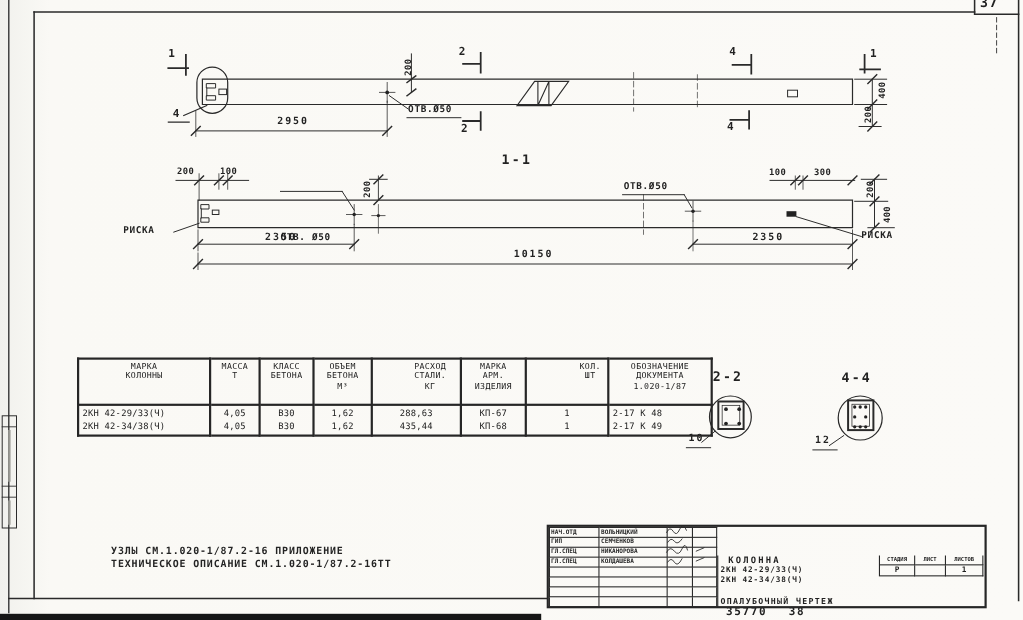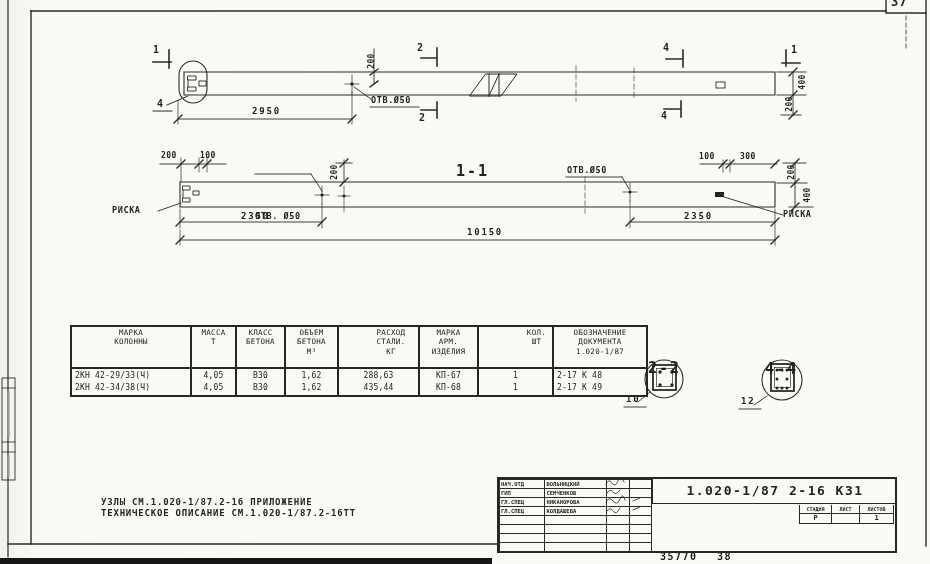--- a/index.html
+++ b/index.html
@@ -7,21 +7,21 @@
     position:relative; width:930px; height:564px; overflow:hidden;
     background:linear-gradient(90deg,#f1f1ed 0px,#faf9f5 45px,#fbfaf7 100%);
     font-family:"DejaVu Sans Mono", monospace; color:#1f1f1f;
   }
   svg.lines { position:absolute; left:0; top:0; }
   .t { position:absolute; font-weight:700; white-space:nowrap; color:#222; }
   .f8  { font-size:8px;  letter-spacing:0.4px; }
   .f85 { font-size:8.5px; letter-spacing:0.6px; }
   .f9  { font-size:9px;  letter-spacing:1.8px; }
   .f10 { font-size:10px; letter-spacing:1.5px; }
-  .f11 { font-size:15px; letter-spacing:2px;margin-top:24px; }
+  .f11 { font-size:12px; letter-spacing:2px; }
   .f12 { font-size:12px; letter-spacing:1px; }
   .rotc { transform:translate(-50%,-50%) rotate(-90deg); font-size:8px; letter-spacing:0.4px; }
   .note { position:absolute; font-weight:700; font-size:9px; letter-spacing:0.8px; color:#242424; white-space:nowrap; }
 
   
   table.spec { position:absolute; left:70px; top:325px; border-collapse:collapse; table-layout:fixed; background:transparent; }
   table.spec th, table.spec td { border:2px solid #262626; font-weight:400; color:#222; padding:1px 3px; vertical-align:top; }
   table.spec th { font-size:7.5px; line-height:1.25; white-space:pre-line; text-align:center; height:38px; letter-spacing:0.3px; }
   table.spec td { font-size:8px; height:24px; letter-spacing:0.2px; }
   table.spec td div { line-height:12px; white-space:nowrap; }
@@ -315,22 +315,27 @@
       </tr>
       <tr>
         <td></td>
             <td></td>
             <td></td>
             <td></td>
       </tr>
     </tbody>
       </table>
 
-    <div class="docnum">1.020-1/87 2-16   К31</div>
-
+
+    <div class="subject">
+      <div class="subj1">КОЛОННА</div>
+      <div class="subj2">2КН 42-29/33(Ч)</div>
+      <div class="subj3">2КН 42-34/38(Ч)</div>
+      <div class="subj4">ОПАЛУБОЧНЫЙ ЧЕРТЕЖ</div>
+    </div>
 
     <div class="stage">
       <div>СТАДИЯ</div>
       <div>ЛИСТ</div>
       <div>ЛИСТОВ</div>
       <div class="val">Р</div>
       <div class="val"></div>
       <div class="val">1</div>
     </div>
 

